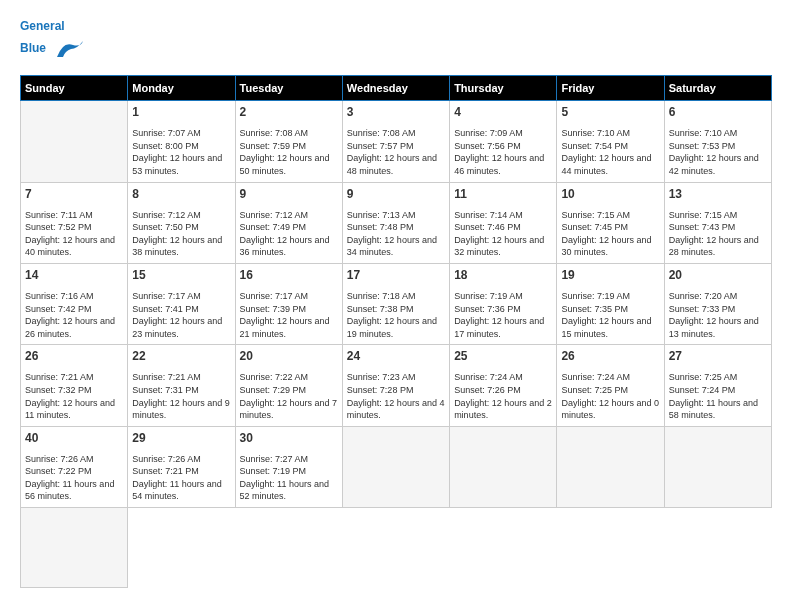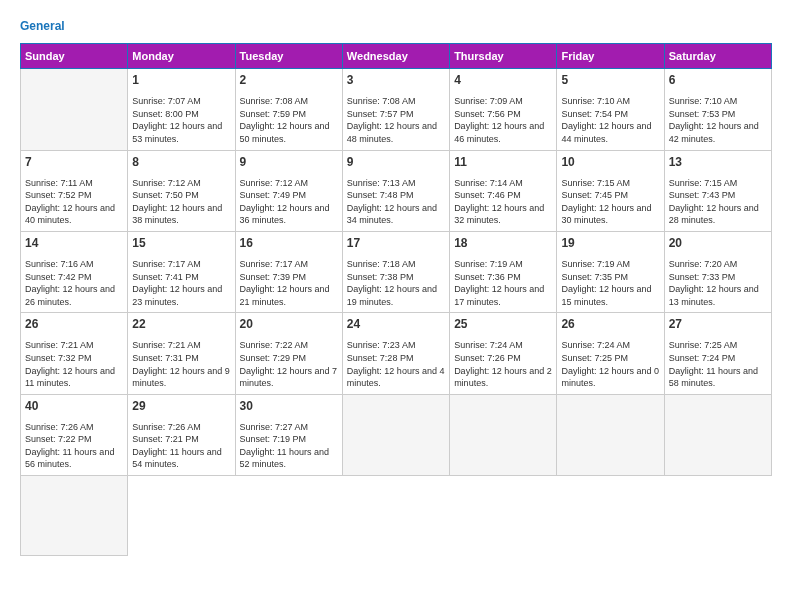--- a/index.html
+++ b/index.html
@@ -45,21 +45,21 @@
     .location-title {
       font-size: 14px;
       color: #555;
     }
     .calendar {
       width: 100%;
       border-collapse: collapse;
       font-size: 10px;
     }
     .calendar th {
-      background-color: #a21caf;
+      background-color: #000000;
       color: white;
       padding: 6px 4px;
       text-align: left;
       font-size: 11px;
       font-weight: bold;
       border: 1px solid #1a75bb;
     }
     .calendar td {
       border: 1px solid #ccc;
       vertical-align: top;
@@ -85,20 +85,26 @@
     }
   </style>
 </head>
 <body>
 
 <div class="header-area">
   <div class="logo">
     <div>
       <div class="logo-text">
         <span>General</span>
+      </div>
+      <div class="logo-text">
+        <span style="color:#1a75bb;">Blue</span>
+        <svg class="logo-icon" viewBox="0 0 32 20" style="display:inline-block;vertical-align:middle;">
+          <path d="M4 18 Q10 2 20 6 Q28 8 30 2 Q24 10 18 10 Q12 12 10 18 Z" fill="#1a75bb"></path>
+        </svg>
       </div>
     </div>
   </div>
   <div class="title-area">
     <div class="month-title"></div>
     <div class="location-title"></div>
   </div>
 </div>
 
 <table class="calendar">

